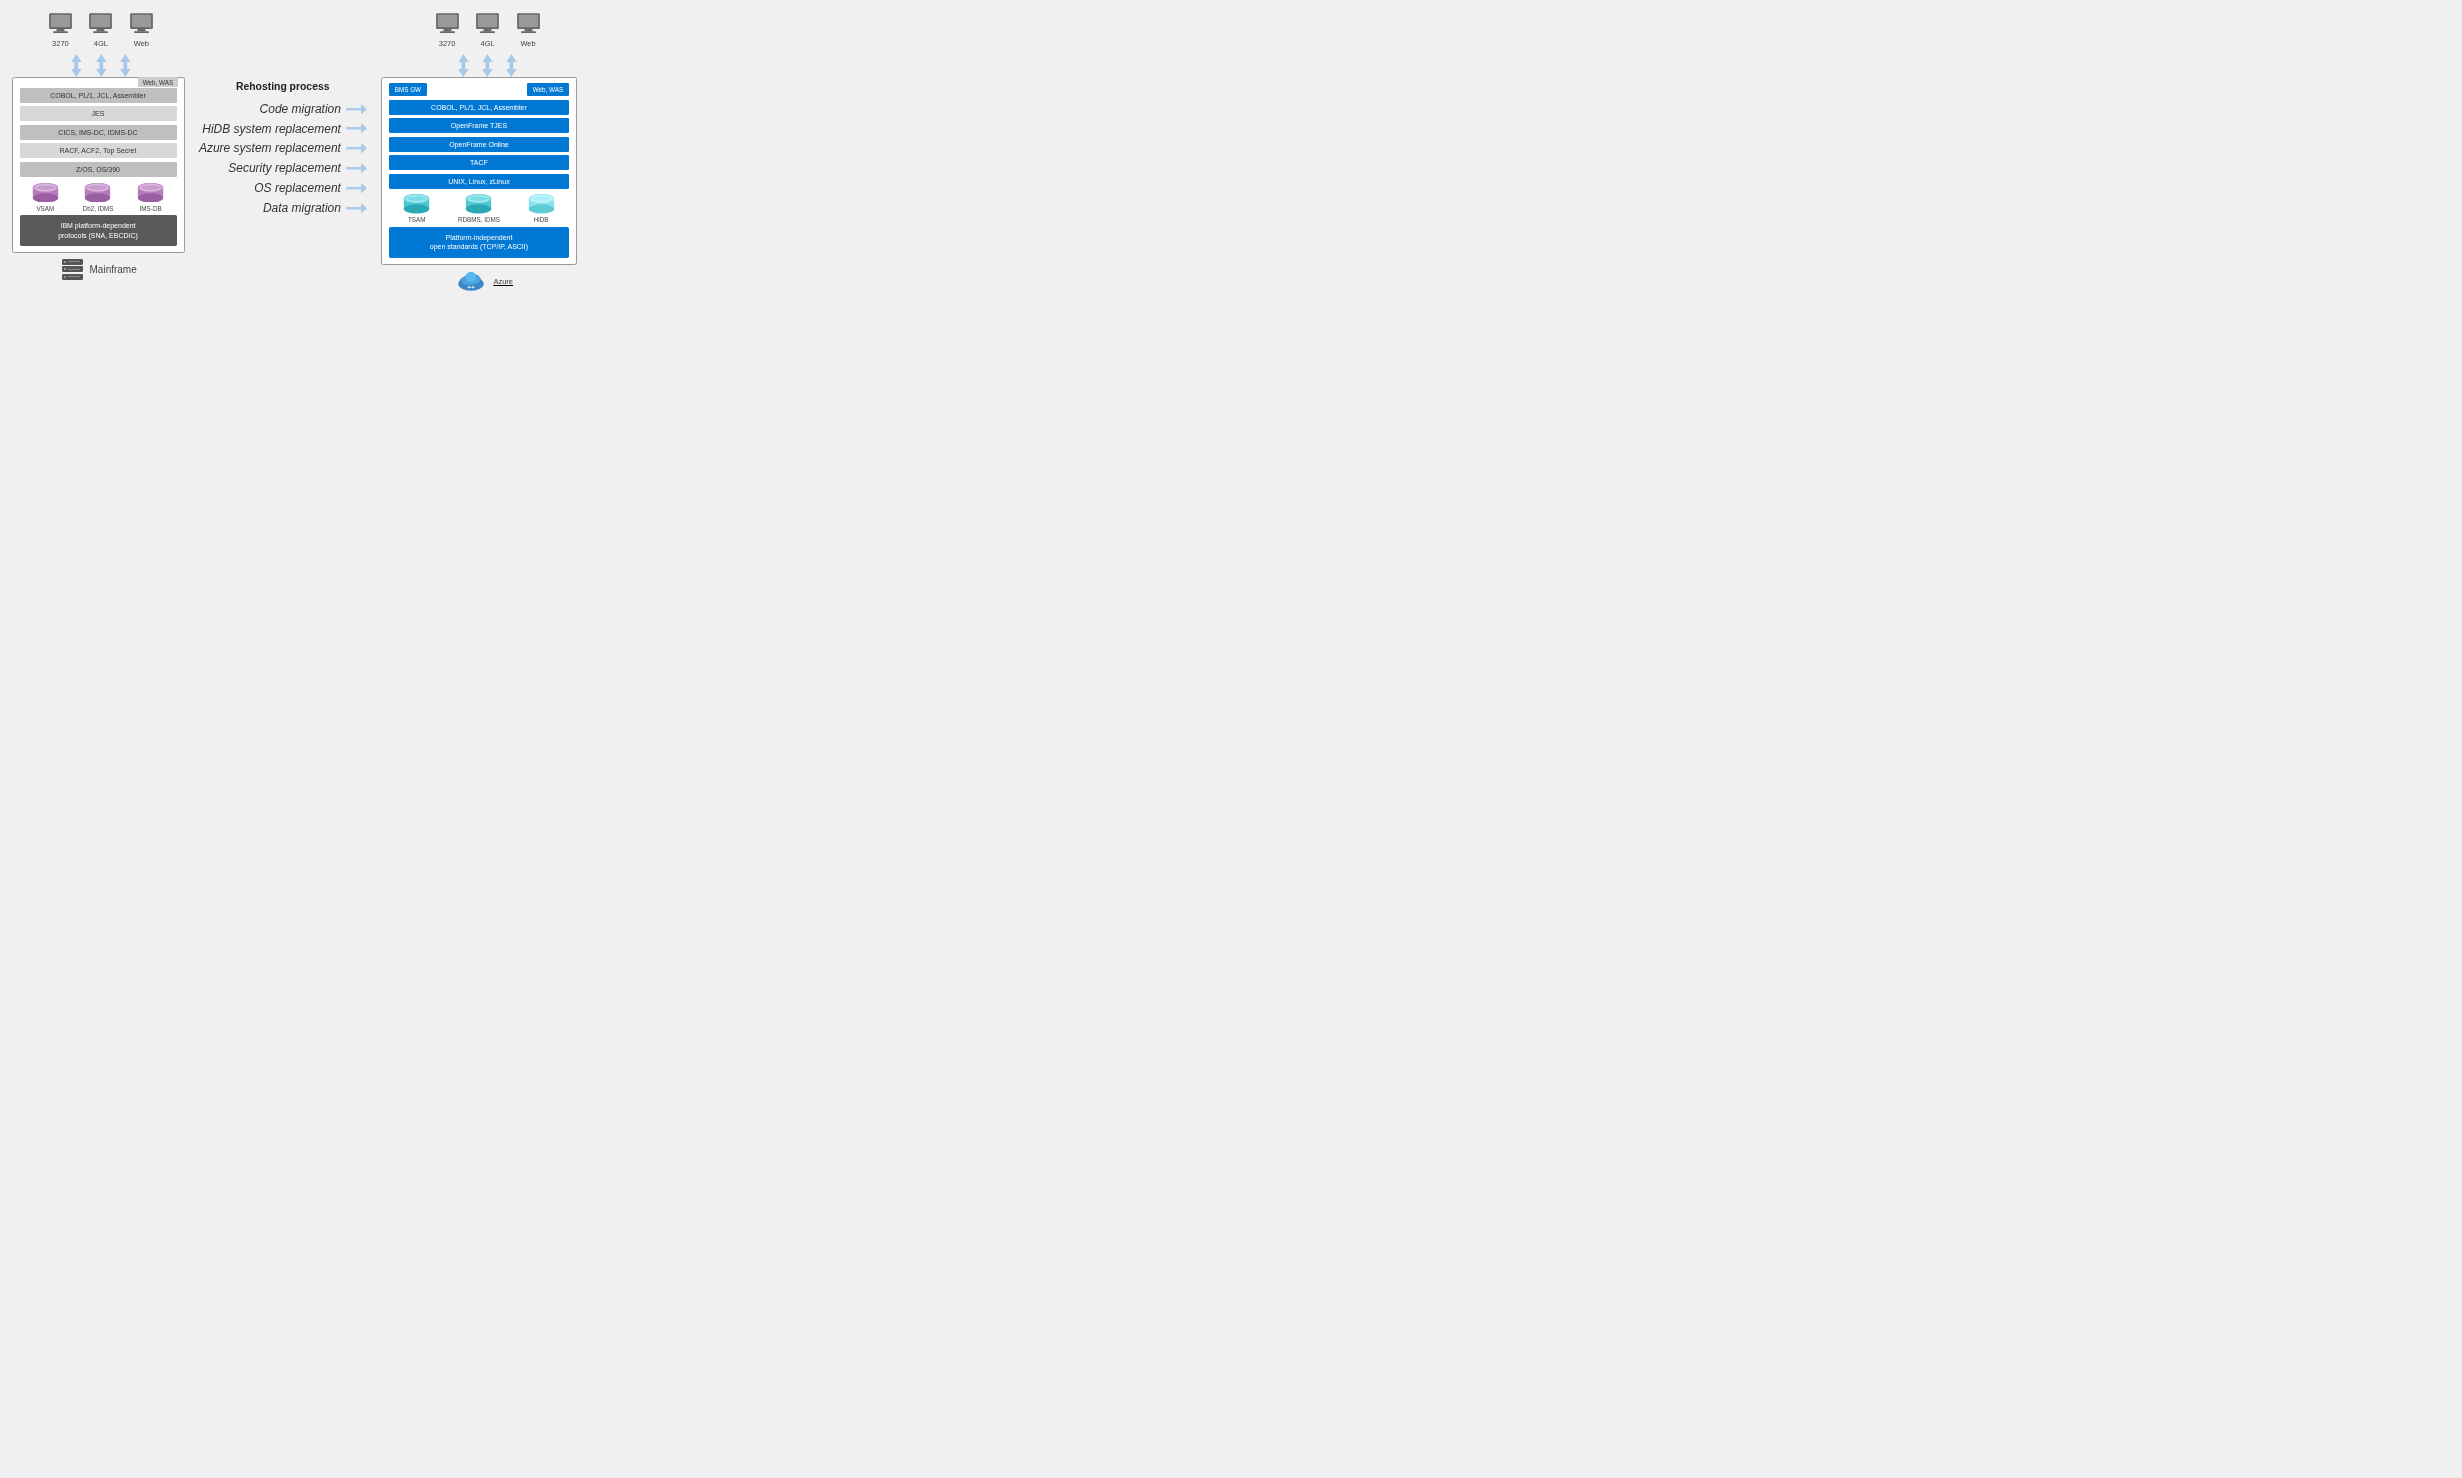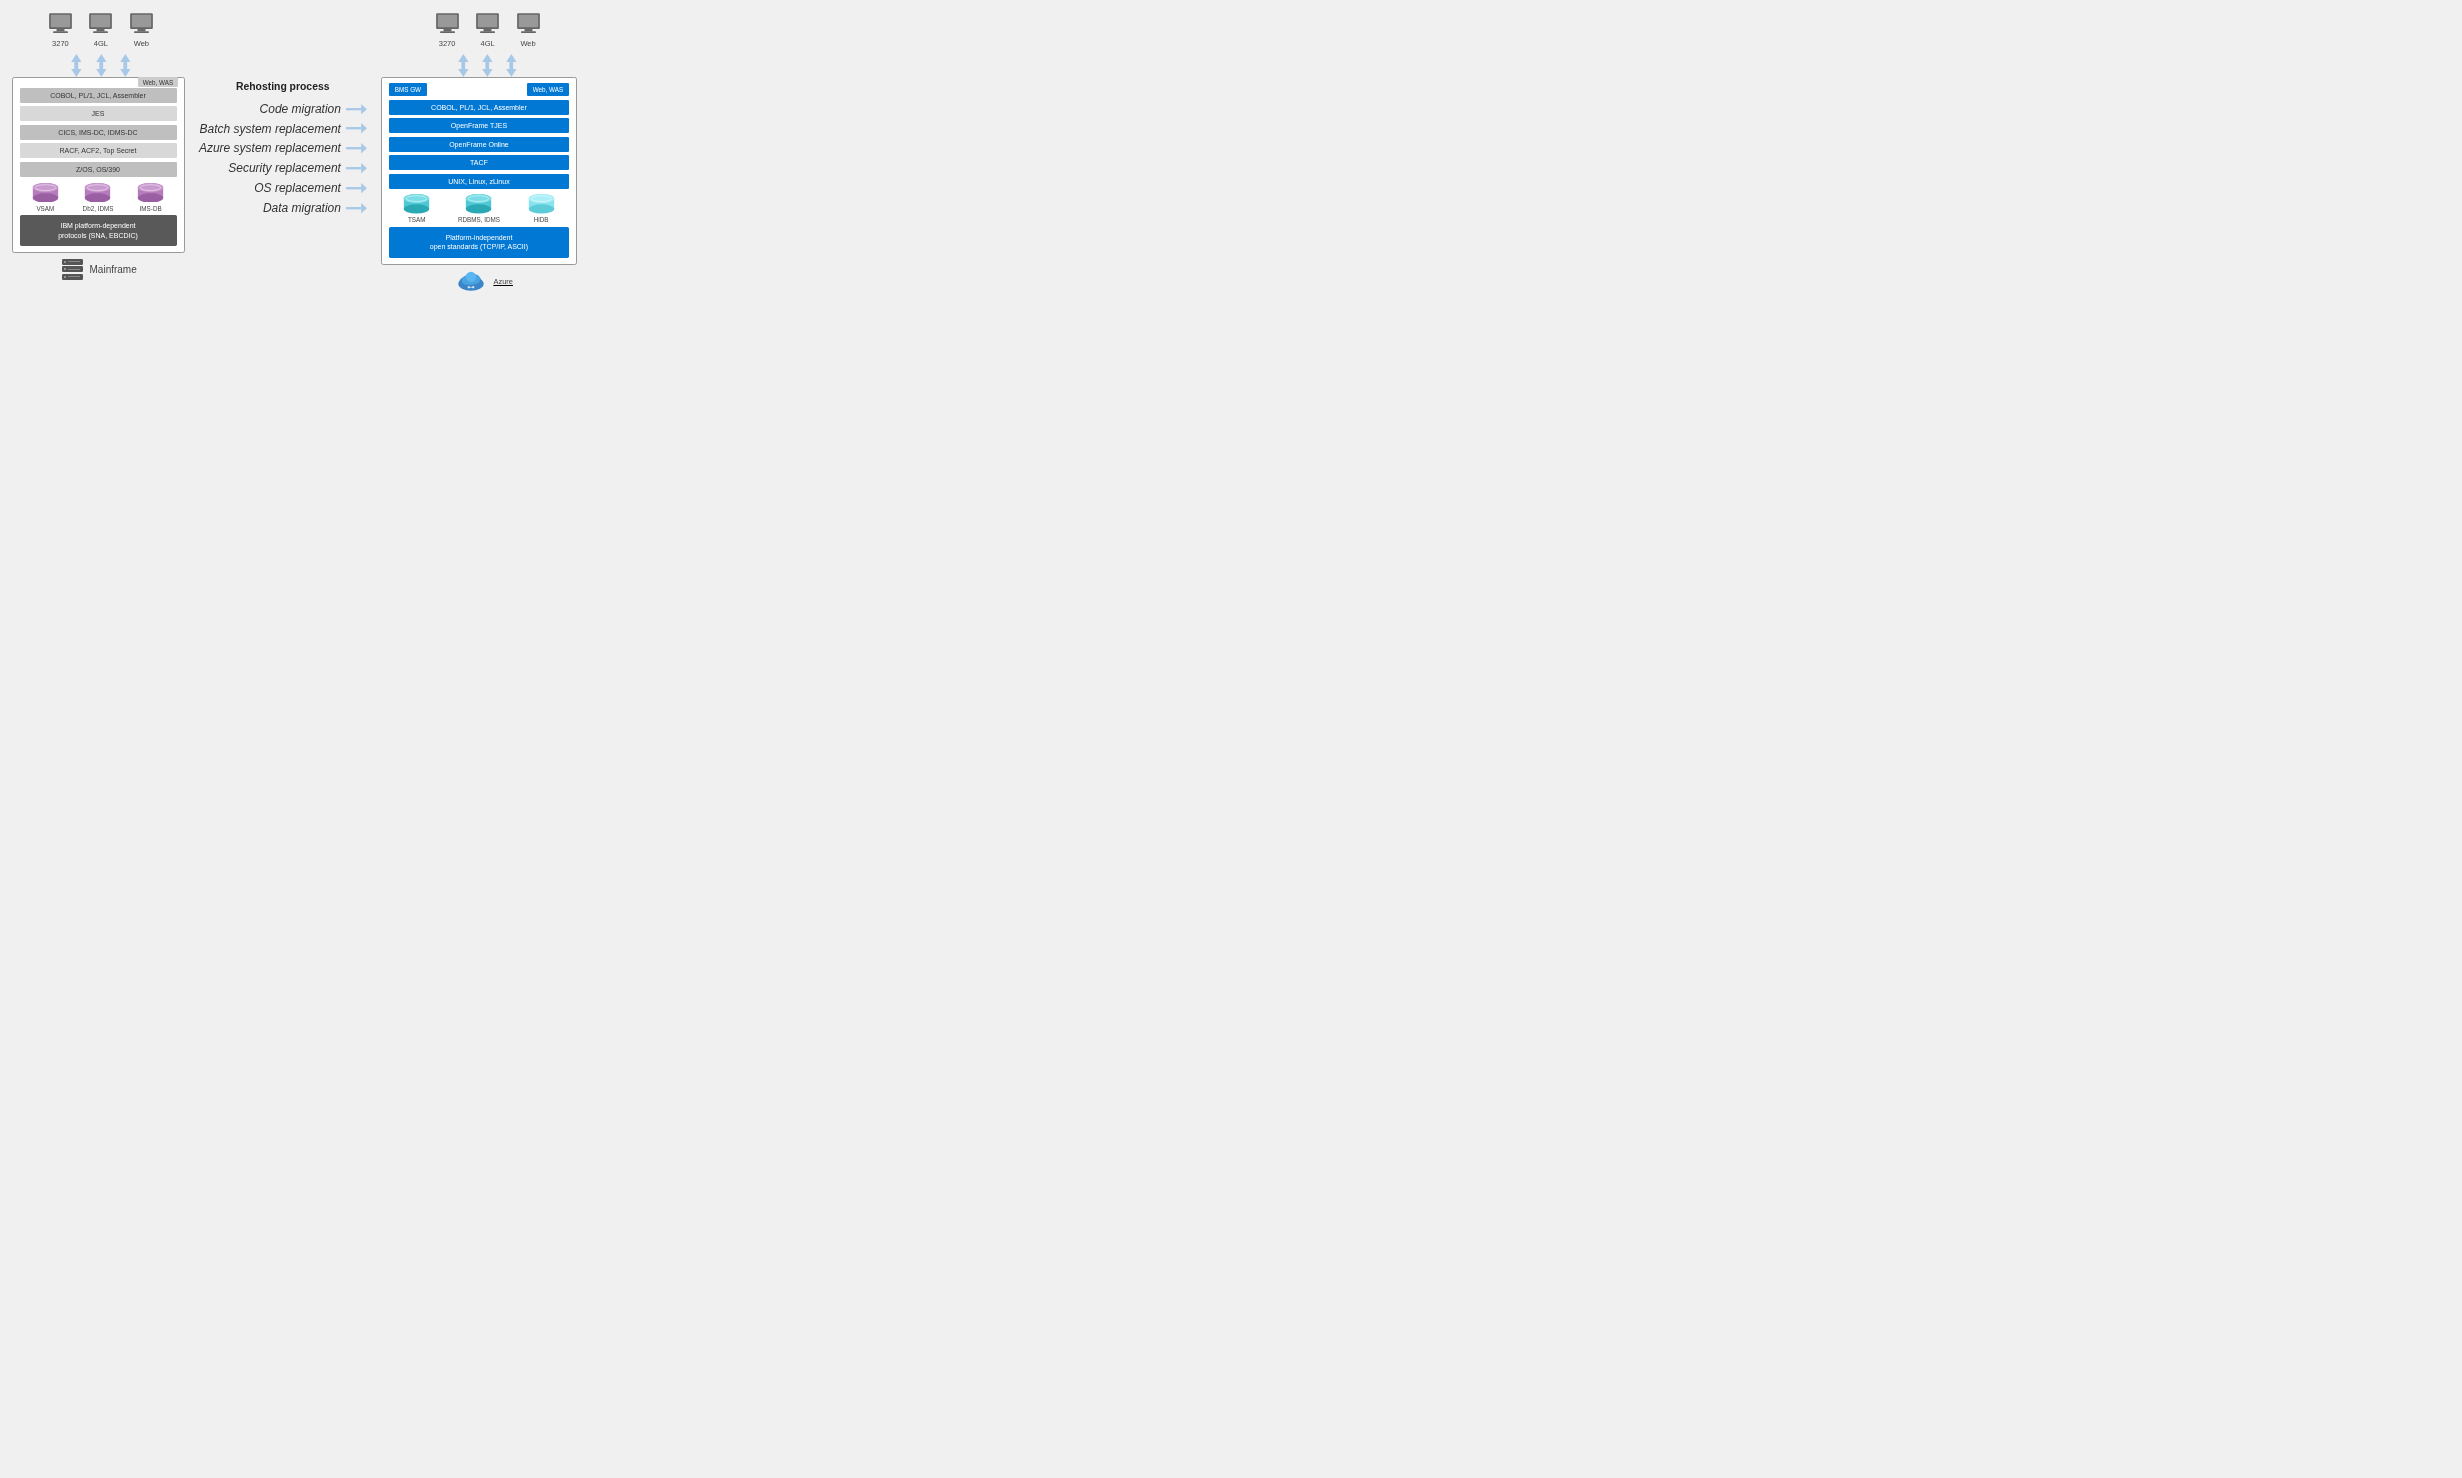--- a/index.html
+++ b/index.html
@@ -430,21 +430,21 @@
     <div class="rehosting-title">Rehosting process</div>
 
     <div class="process-arrow-row">
       <span class="process-label">Code migration</span>
       <svg width="21" height="10.4" viewBox="0 0 36 18" class="right-arrow-svg">
         <rect x="0" y="7" width="26" height="4" fill="#a8c8e8"></rect>
         <polygon points="26,0 36,9 26,18" fill="#a8c8e8"></polygon>
       </svg>
     </div>
     <div class="process-arrow-row">
-      <span class="process-label">Batch system replacement</span>
+      <span class="process-label">HiDB system replacement</span>
       <svg width="21" height="10.4" viewBox="0 0 36 18" class="right-arrow-svg">
         <rect x="0" y="7" width="26" height="4" fill="#a8c8e8"></rect>
         <polygon points="26,0 36,9 26,18" fill="#a8c8e8"></polygon>
       </svg>
     </div>
     <div class="process-arrow-row">
       <span class="process-label">Azure system replacement</span>
       <svg width="21" height="10.4" viewBox="0 0 36 18" class="right-arrow-svg">
         <rect x="0" y="7" width="26" height="4" fill="#a8c8e8"></rect>
         <polygon points="26,0 36,9 26,18" fill="#a8c8e8"></polygon>

